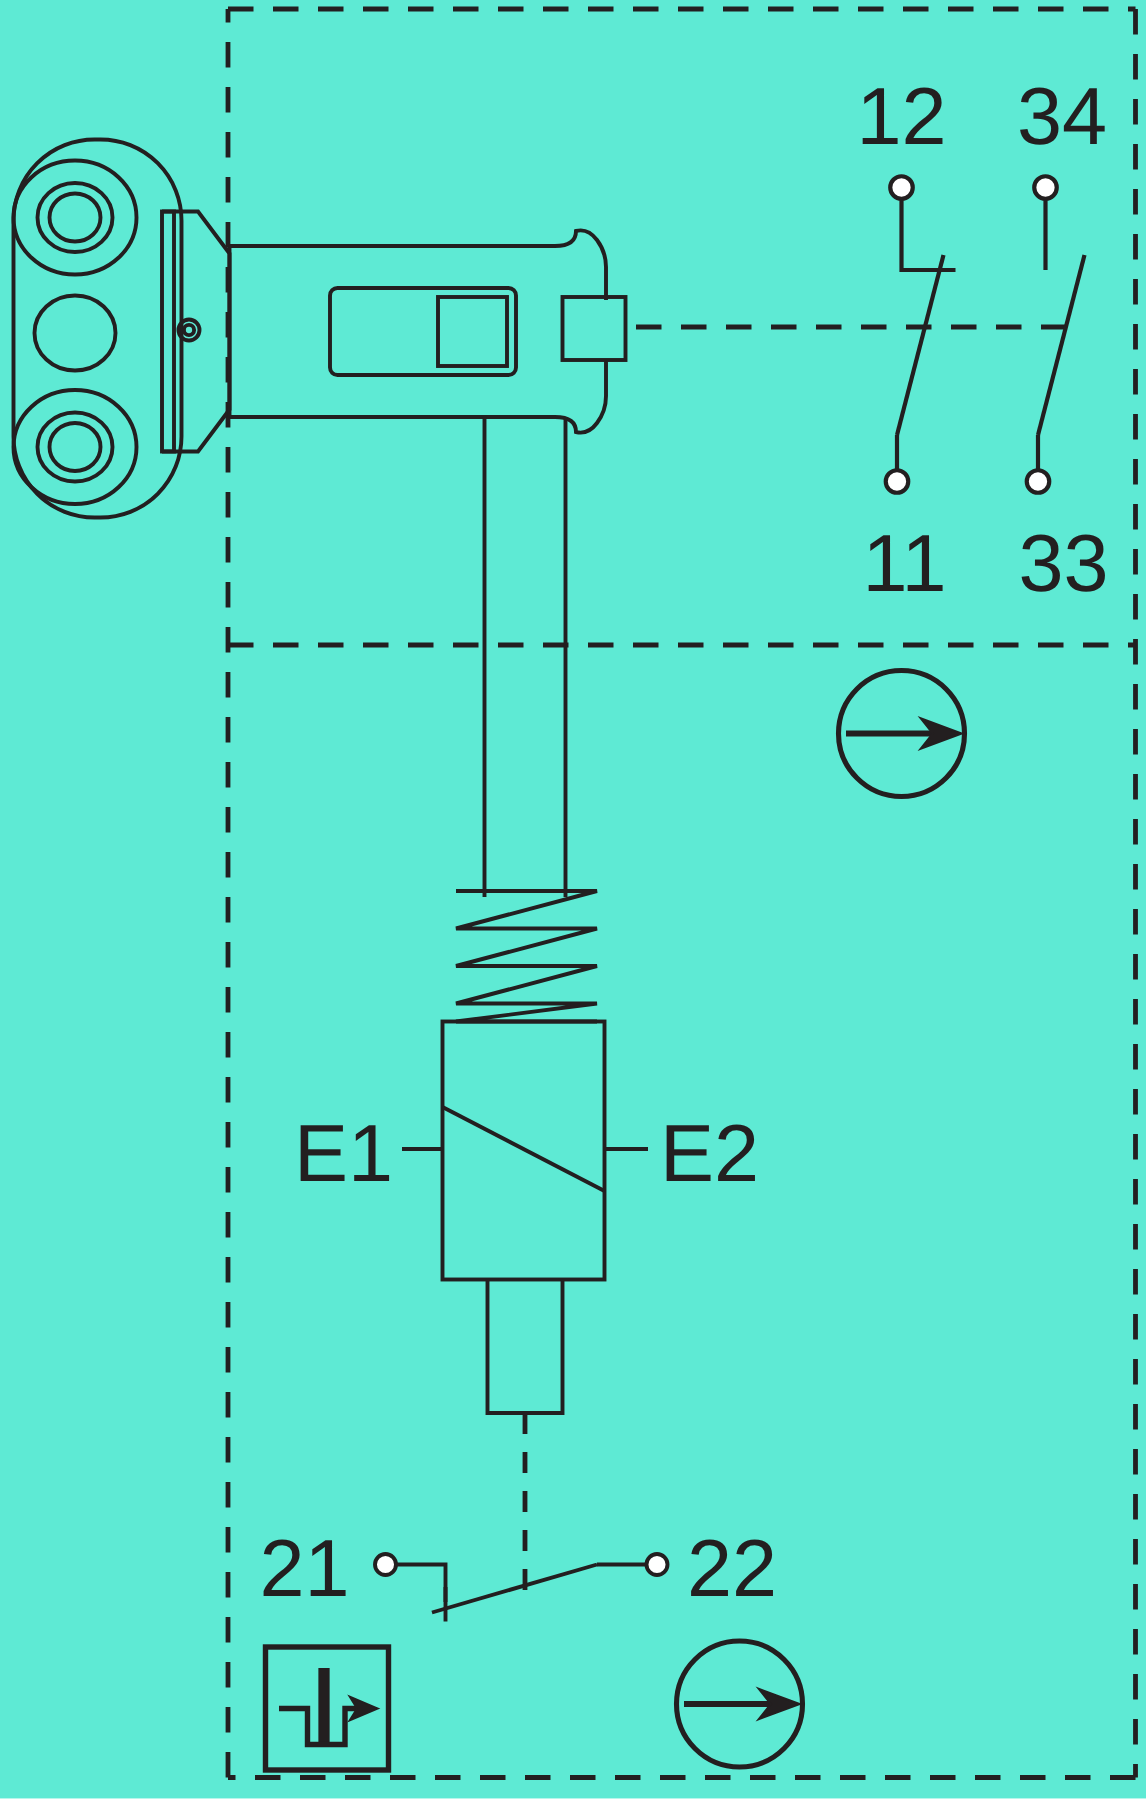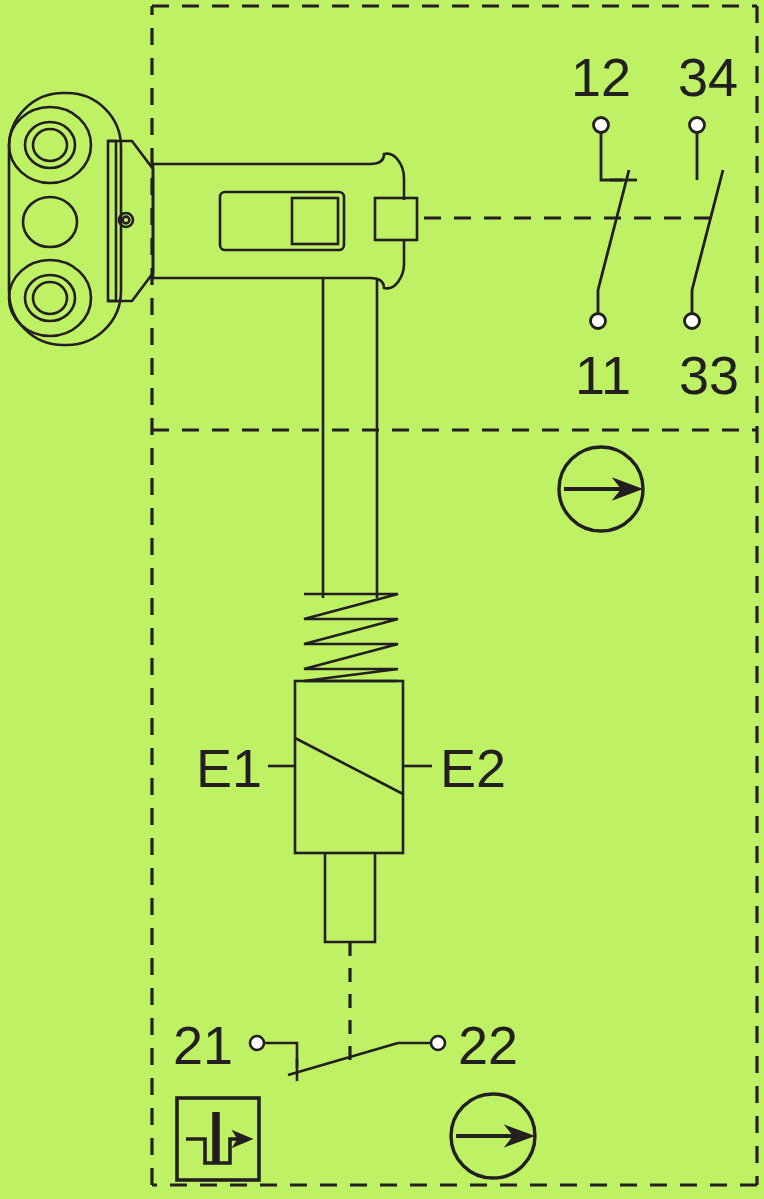--- a/index.html
+++ b/index.html
@@ -8,21 +8,21 @@
     padding: 0;
     background: #ffffff;
   }
   body {
     font-family: "Liberation Sans", sans-serif;
   }
   #diagram-root {
     position: relative;
     width: 764px;
     height: 1199px;
-    background: #bef264;
+    background: #5eead4;
     overflow: hidden;
   }
   #diagram-svg {
     display: block;
     width: 764px;
     height: 1199px;
   }
   .lbl {
     font-family: "Liberation Sans", sans-serif;
     font-size: 54px;

